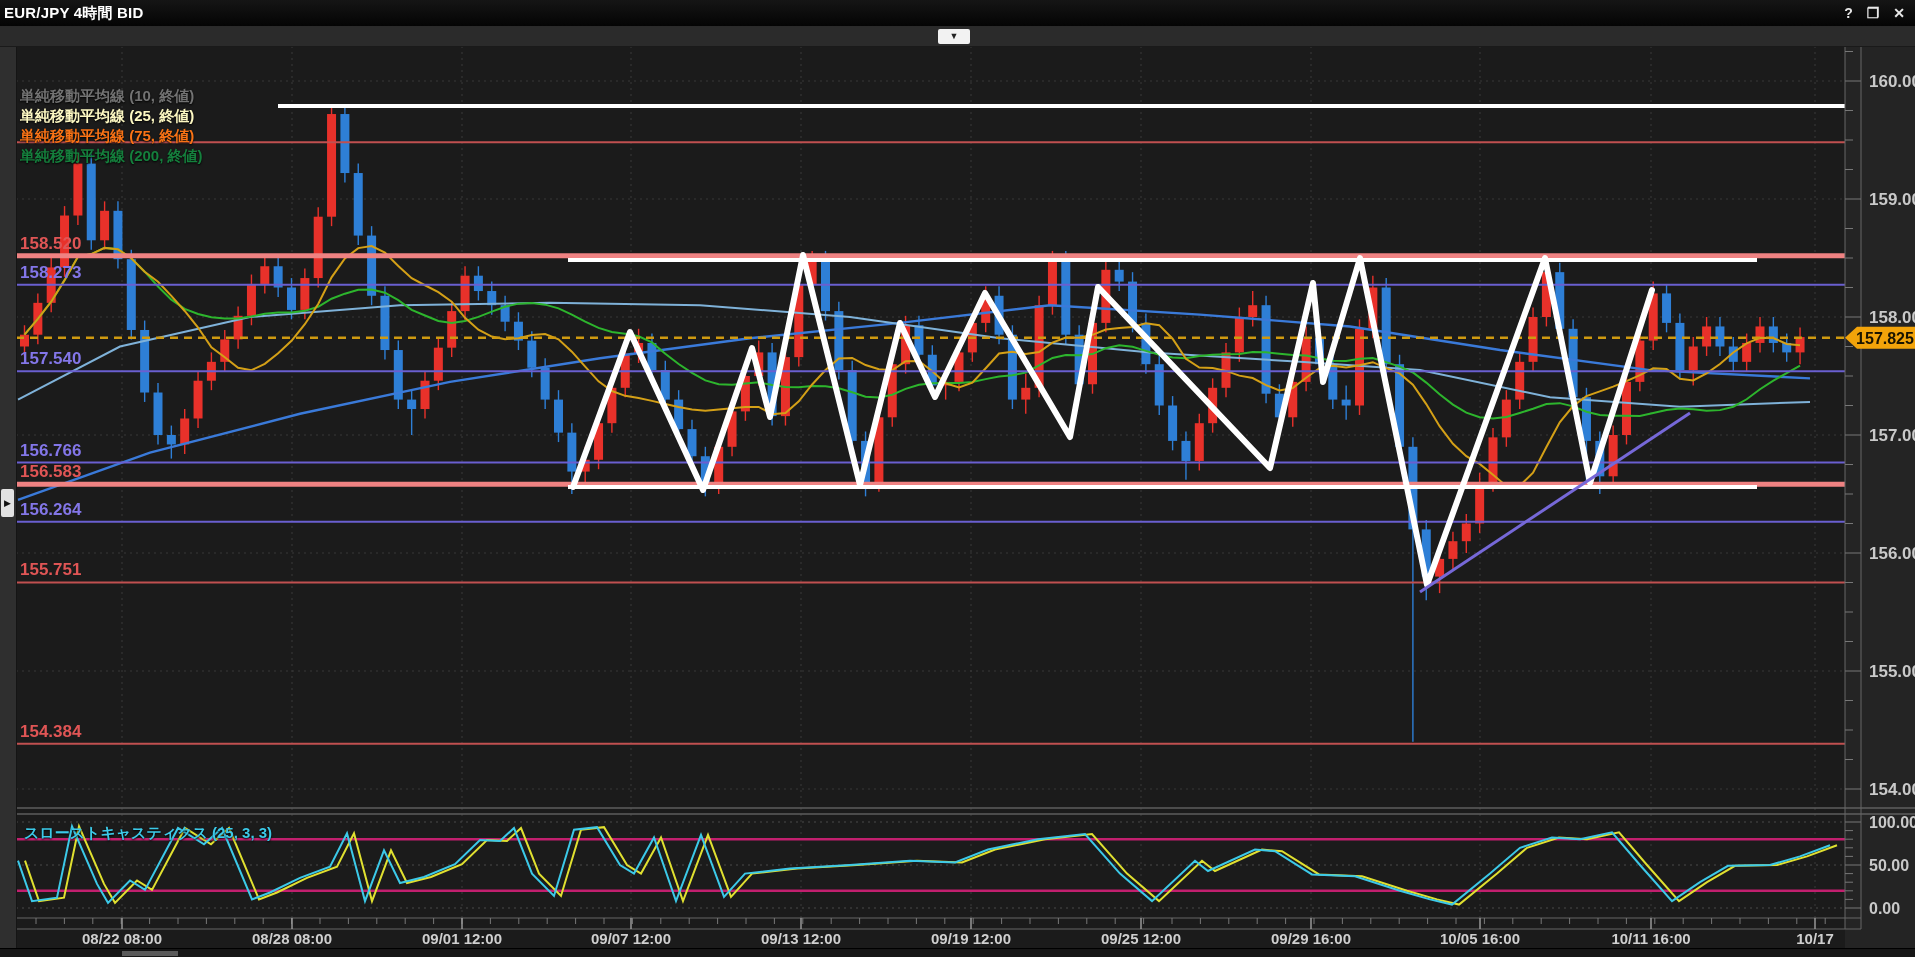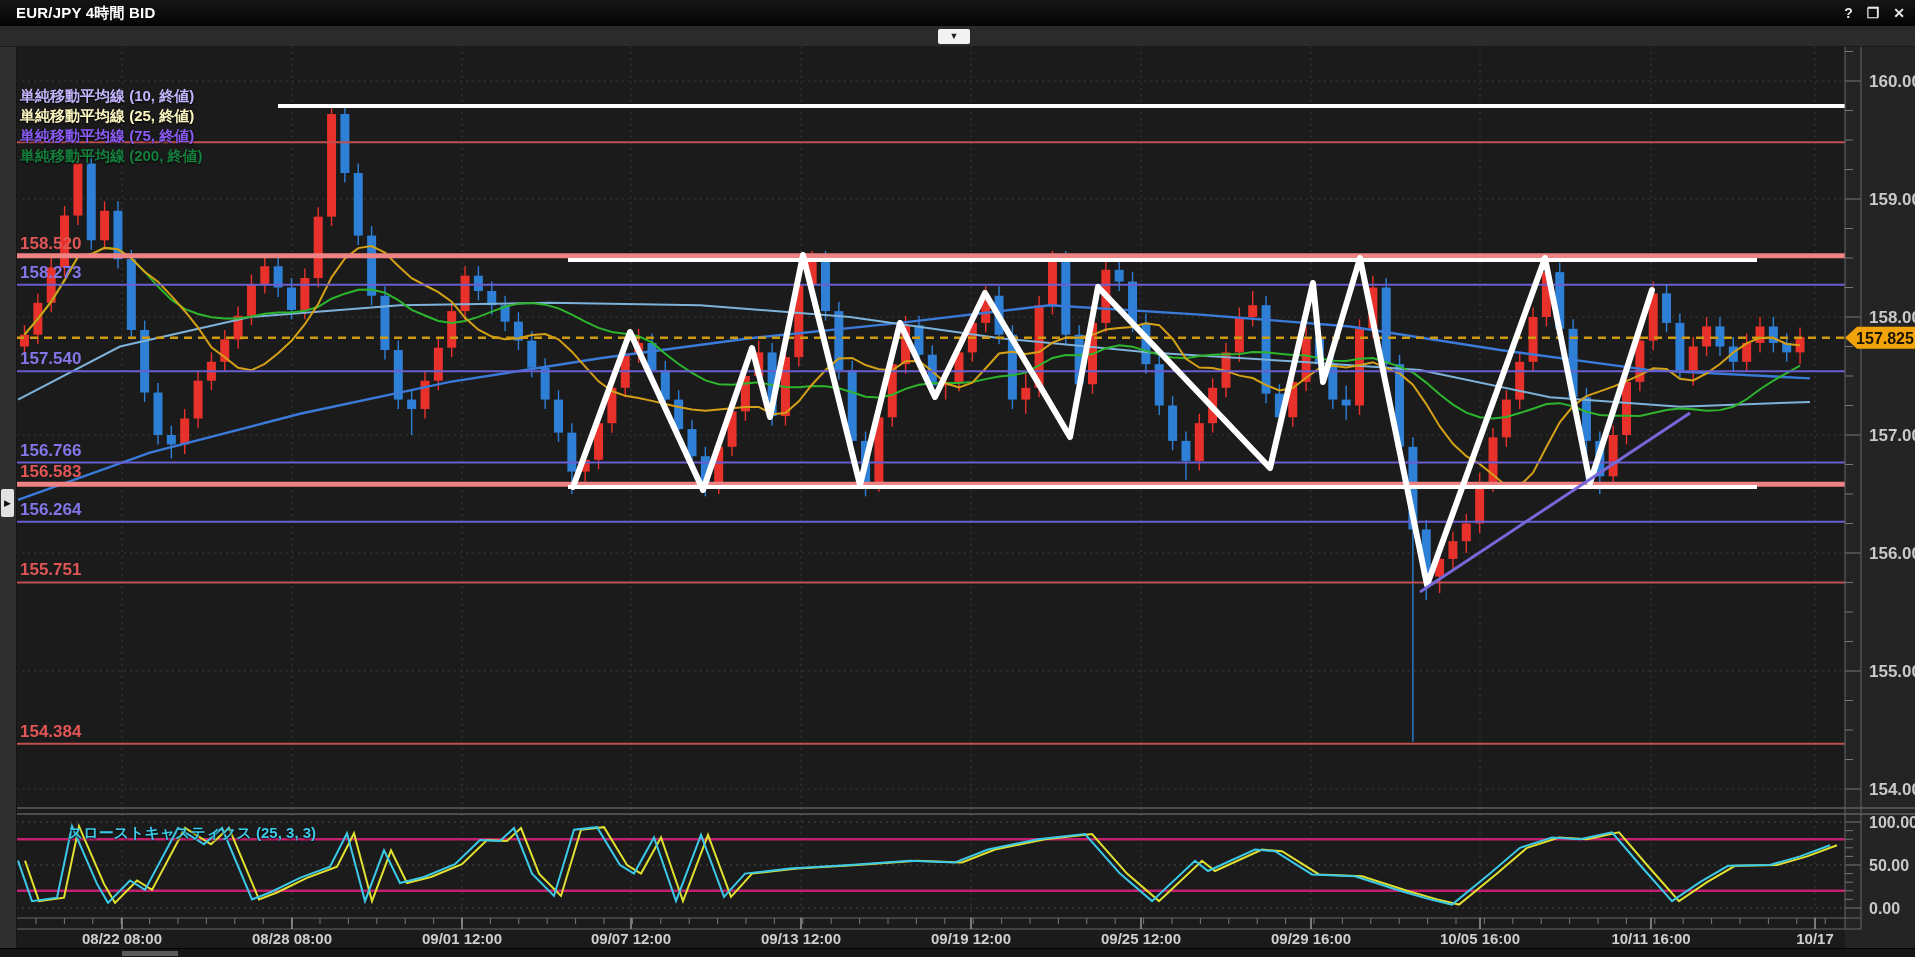--- a/index.html
+++ b/index.html
@@ -1,38 +1,38 @@
 <!DOCTYPE html>
 <html><head>
 <meta charset="utf-8">
 <style>
   html,body{margin:0;padding:0;background:#101010;}
   body{width:1915px;height:957px;overflow:hidden;position:relative;
        font-family:"Liberation Sans",sans-serif;}
   #titlebar{position:absolute;left:0;top:0;width:1915px;height:26px;
     background:linear-gradient(#151515,#040404);display:flex;align-items:center;
     border-bottom:1px solid #2a2a2a;z-index:30;}
-  #titlebar .title{color:#fff;font-size:15px;font-weight:bold;padding-left:16px;
+  #titlebar .title{color:#fff;font-size:15px;font-weight:bold;padding-left:4px;
     letter-spacing:.2px;}
   #titlebar .controls{margin-left:auto;display:flex;gap:14px;padding-right:10px;}
   #titlebar .controls span{color:#e8e8e8;font-size:14px;font-weight:bold;cursor:default;}
   #toolbar{position:absolute;left:0;top:27px;width:1915px;height:19px;background:#2b2b2b;
     border-bottom:1px solid #1a1a1a;z-index:25;}
   #collapse-btn{position:absolute;left:938px;top:2px;width:32px;height:15px;background:#f2f2f2;
     border-radius:2px;color:#222;font-size:9px;text-align:center;line-height:15px;cursor:pointer;}
   #left-gutter{position:absolute;left:0;top:46px;width:16px;height:902px;background:#2f2f2f;
     border-right:1px solid #151515;z-index:20;}
   #expander-btn{position:absolute;left:1px;top:443px;width:13px;height:28px;background:#e2e2e2;
     border-radius:2px;color:#111;font-size:9px;text-align:center;line-height:28px;cursor:pointer;}
   #plot{position:absolute;left:0;top:0;z-index:10;}
   #legend{position:absolute;left:20px;top:86px;z-index:15;}
   #legend .row{font-size:15px;font-weight:600;line-height:20px;white-space:nowrap;
     text-shadow:0 1px 2px #000;}
   #stoch-label{position:absolute;left:24px;top:824px;z-index:15;font-size:15px;
-    font-weight:600;text-shadow:0 1px 2px #000;margin-left:44px;}
+    font-weight:600;text-shadow:0 1px 2px #000;}
   #scrollstrip{position:absolute;left:0;top:948px;width:1915px;height:9px;background:#161616;
     border-top:1px solid #000;z-index:20;}
   #scroll-thumb{position:absolute;left:122px;top:2px;width:56px;height:5px;background:#5a5a5a;}
 </style>
 </head>
 <body>
 
 <svg id="plot" width="1915" height="957" xmlns="http://www.w3.org/2000/svg">
     <rect x="0" y="46" width="1915" height="902" fill="#1b1b1b"></rect>
     <rect x="1845" y="46" width="70" height="902" fill="#242424"></rect>
@@ -511,22 +511,22 @@
 
 <div id="toolbar">
   <div id="collapse-btn">▼</div>
 </div>
 
 <div id="left-gutter">
   <div id="expander-btn">▶</div>
 </div>
 
 <div id="legend">
-    <div class="row" style="color: #c4b5fd;">単純移動平均線 (10, 終値)</div>
+    <div class="row" style="color: #737373;">単純移動平均線 (10, 終値)</div>
     <div class="row" style="color: #fef9c3;">単純移動平均線 (25, 終値)</div>
-    <div class="row" style="color: #8b5cf6;">単純移動平均線 (75, 終値)</div>
+    <div class="row" style="color: #f97316;">単純移動平均線 (75, 終値)</div>
     <div class="row" style="color: #15803d;">単純移動平均線 (200, 終値)</div>
   </div>
 <div id="stoch-label" style="color: rgb(60, 201, 232);">スローストキャスティクス (25, 3, 3)</div>
 
 <div id="scrollstrip">
   <div id="scroll-thumb"></div>
 </div>
 
 </body></html>

